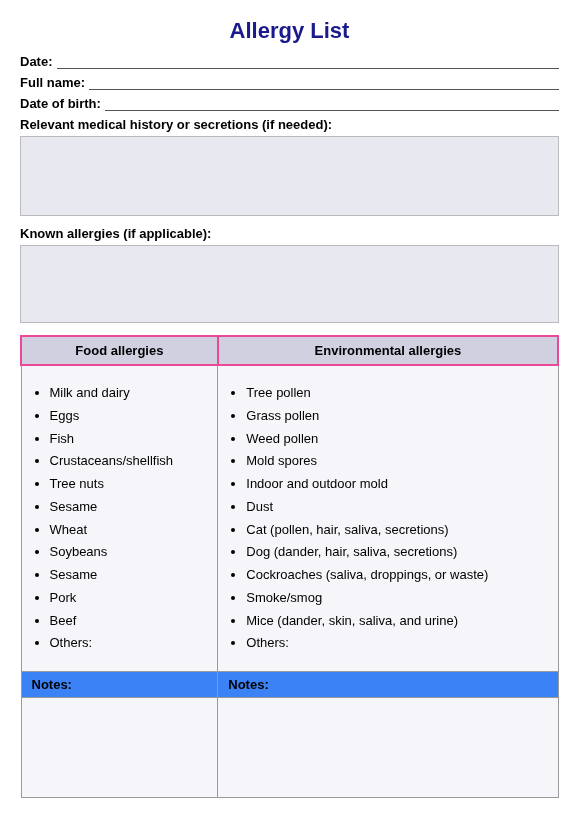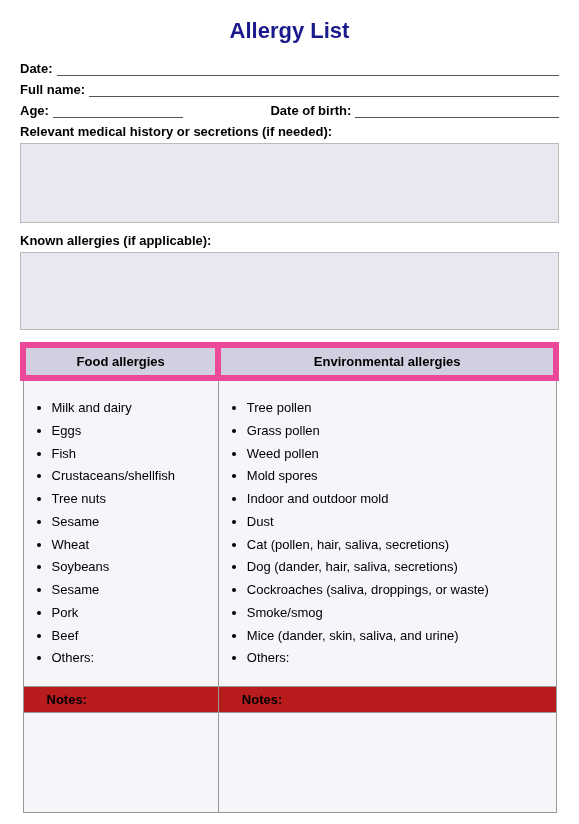--- a/index.html
+++ b/index.html
@@ -10,21 +10,21 @@
       color: #000;
       width: 579px;
       min-height: 824px;
       padding: 18px 20px 18px 20px;
     }
     h1 {
       text-align: center;
       color: #1a1a8c;
       font-size: 22px;
       font-weight: bold;
-      margin-bottom: 16px;
+      margin-bottom: 9px;
     }
     .field-row {
       display: flex;
       align-items: center;
       margin-bottom: 5px;
     }
     .field-label {
       font-weight: bold;
       white-space: nowrap;
       margin-right: 4px;
@@ -70,21 +70,21 @@
       height: 78px;
       margin-bottom: 12px;
     }
     .allergy-table {
       width: 100%;
       border-collapse: collapse;
       margin-bottom: 0;
     }
     .allergy-table th {
       background: #d0d0e0;
-      border: 6px solid #ec4899;
+      border: 2px solid #ec4899;
       padding: 6px 10px;
       font-weight: bold;
       font-size: 13px;
     }
     .allergy-table td {
       border: 1px solid #999;
       padding: 16px 10px;
       vertical-align: top;
       background: #f5f5fa;
     }
@@ -93,45 +93,41 @@
       vertical-align: top;
       background: #f5f5fa;
     }
     .allergy-table td ul {
       list-style: disc;
       padding-left: 18px;
       line-height: 1.75;
     }
     .notes-label-row td {
       font-weight: bold;
-      background: #b91c1c;
-      padding: 5px 23px;
+      background: #3b82f6;
+      padding: 5px 10px;
       border: 1px solid #999;
     }
   </style>
 </head>
 <body>
 
 <h1>Allergy List</h1>
 
 <div class="field-row">
   <span class="field-label">Date:</span>
   <span class="field-line"></span>
 </div>
 
 <div class="field-row">
   <span class="field-label">Full name:</span>
   <span class="field-line"></span>
 </div>
 
 <div class="field-row-split">
-  <div class="left">
-    <span class="field-label">Age:</span>
-    <span class="field-line" style="width:130px;flex:none;"></span>
-  </div>
   <div class="right">
     <span class="field-label">Date of birth:</span>
     <span class="field-line"></span>
   </div>
 </div>
 
 <div class="section-label">Relevant medical history or secretions (if needed):</div>
 <div class="text-area-box"></div>
 
 <div class="section-label">Known allergies (if applicable):</div>

